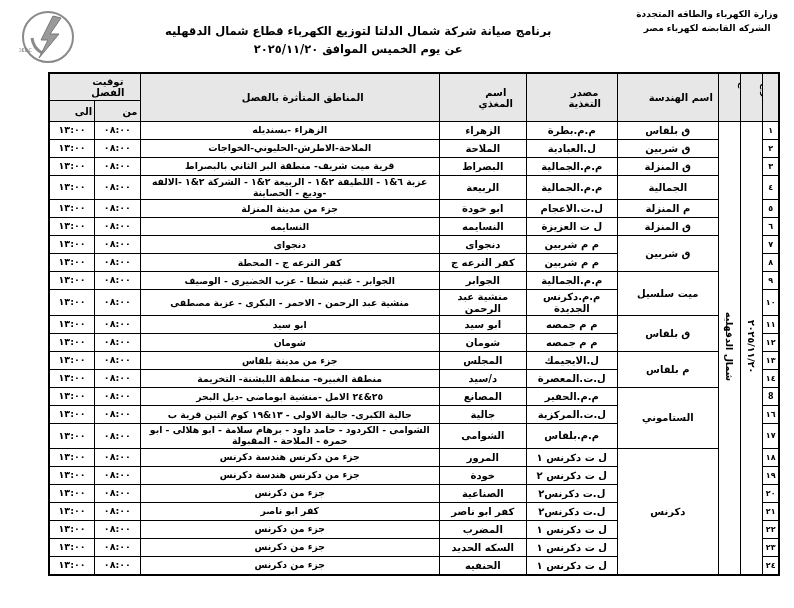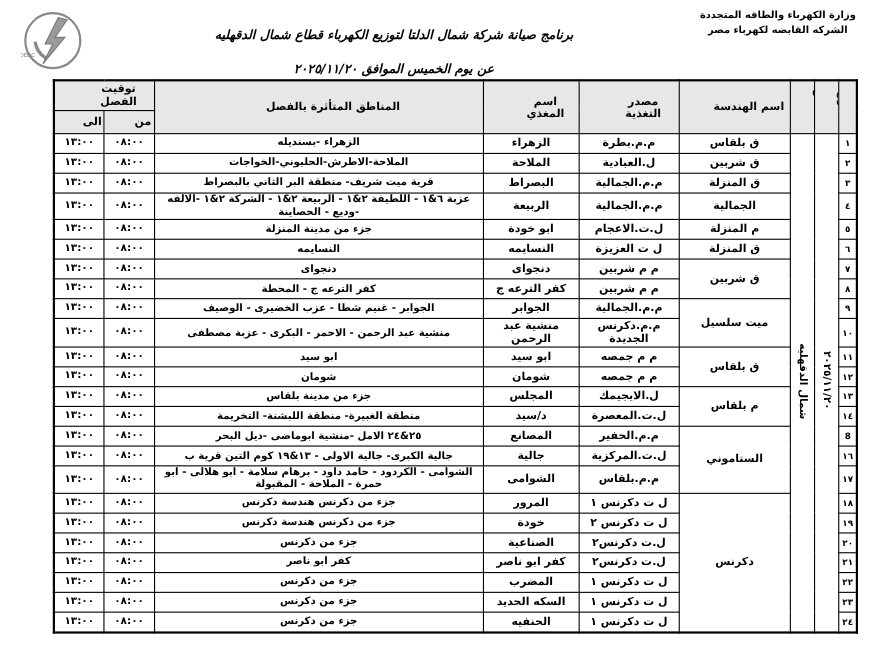--- a/index.html
+++ b/index.html
@@ -11,24 +11,24 @@
 
   
   .hdr{
     display:flex;justify-content:space-between;align-items:flex-start;
     padding:8px 16px 0 16px;height:60px;
   }
   .ministry{
     text-align:center;font-size:9px;font-weight:bold;line-height:1.55;white-space:nowrap;
   }
   .title-block{
-    text-align:center;font-weight:bold;padding-top:16px;flex:1;font-style:italic;
+    text-align:center;font-weight:bold;padding-top:16px;flex:1;
   }
   .title-block .t1{font-size:11.5px;}
-  .title-block .t2{font-size:11.5px;margin-top:17px;}
+  .title-block .t2{font-size:11.5px;margin-top:4px;}
   .logo{width:64px;height:58px;display:flex;align-items:flex-start;justify-content:center;}
 
   
   table.sched{
     border-collapse:collapse;table-layout:fixed;
     width:732px;margin:4px 14px 0 auto;
     direction:rtl;
   }
   table.sched{border:2px solid #000;}
   .sched th,.sched td{

